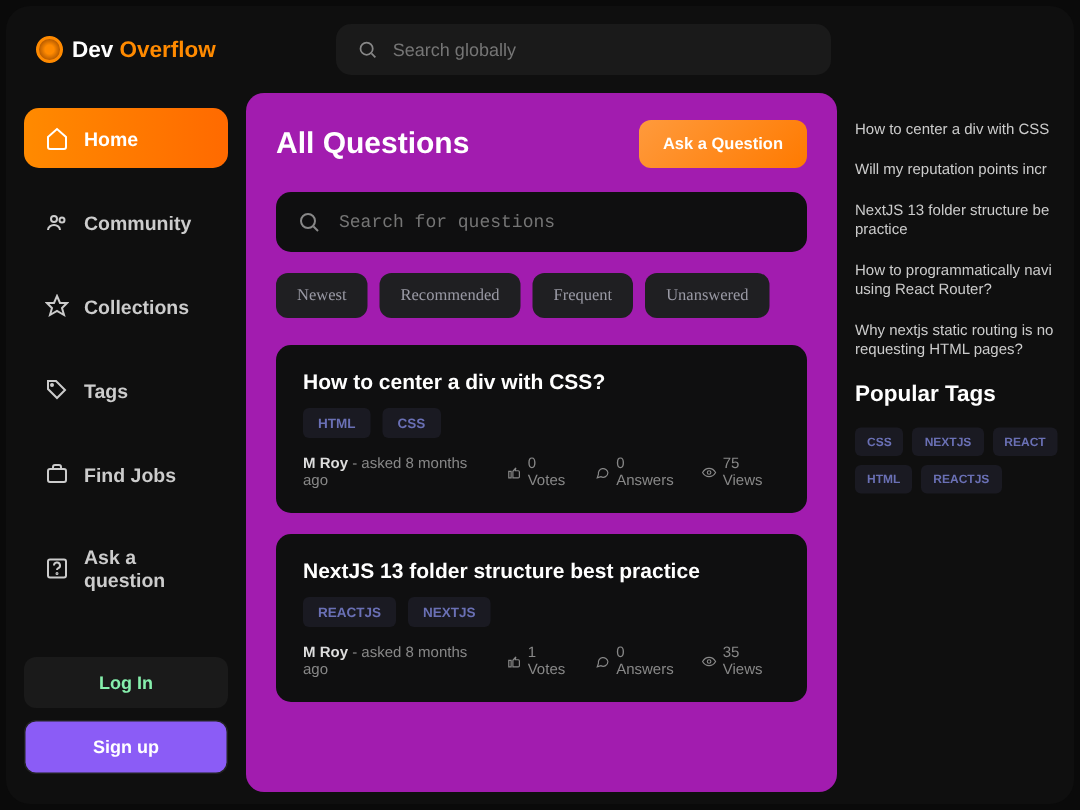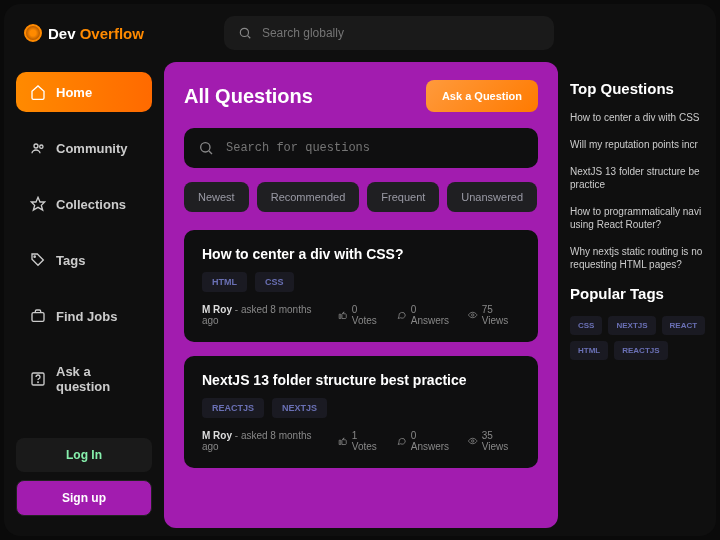--- a/index.html
+++ b/index.html
@@ -107,21 +107,21 @@
   background: #1a1a1a;
   color: #86efac;
   border: none;
   padding: 10px;
   border-radius: 8px;
   font-size: 12px;
   font-weight: 600;
   cursor: pointer;
 }
 .btn-signup {
-  background: #a21caf;
+  background: #8b5cf6;
   color: #fff;
   border: 1px solid #222;
   padding: 10px;
   border-radius: 8px;
   font-size: 12px;
   font-weight: 600;
   cursor: pointer;
 }
 .main {
   flex: 1;
@@ -175,20 +175,21 @@
   margin-bottom: 18px;
 }
 .filter-chip {
   background: #1f1f22;
   border: none;
   color: #9a9aa5;
   padding: 9px 14px;
   border-radius: 8px;
   font-size: 11px;
   cursor: pointer;
+  font-family: Liberation Serif, serif;
 }
 .q-card {
   background: #0f0f10;
   border-radius: 10px;
   padding: 16px 18px;
   margin-bottom: 14px;
 }
 .q-title {
   font-size: 14px;
   font-weight: 700;
@@ -411,21 +412,20 @@
                 <path d="M1 12s4-7 11-7 11 7 11 7-4 7-11 7S1 12 1 12z"></path>
                 <circle cx="12" cy="12" r="3"></circle>
               </svg>
               <span>35 Views</span>
             </span>
         </div>
       </div>
     </div>
 
     <div class="rightbar">
-      <div class="right-title">Top Questions</div>
       <div class="top-q-item">How to center a div with CSS</div>
       <div class="top-q-item">Will my reputation points incr</div>
       <div class="top-q-item">NextJS 13 folder structure be practice</div>
       <div class="top-q-item">How to programmatically navi using React Router?</div>
       <div class="top-q-item">Why nextjs static routing is no requesting HTML pages?</div>
       <div class="right-title">Popular Tags</div>
       <div class="pop-tags">
         <span class="pop-tag">CSS</span>
         <span class="pop-tag">NEXTJS</span>
         <span class="pop-tag">REACT</span>

